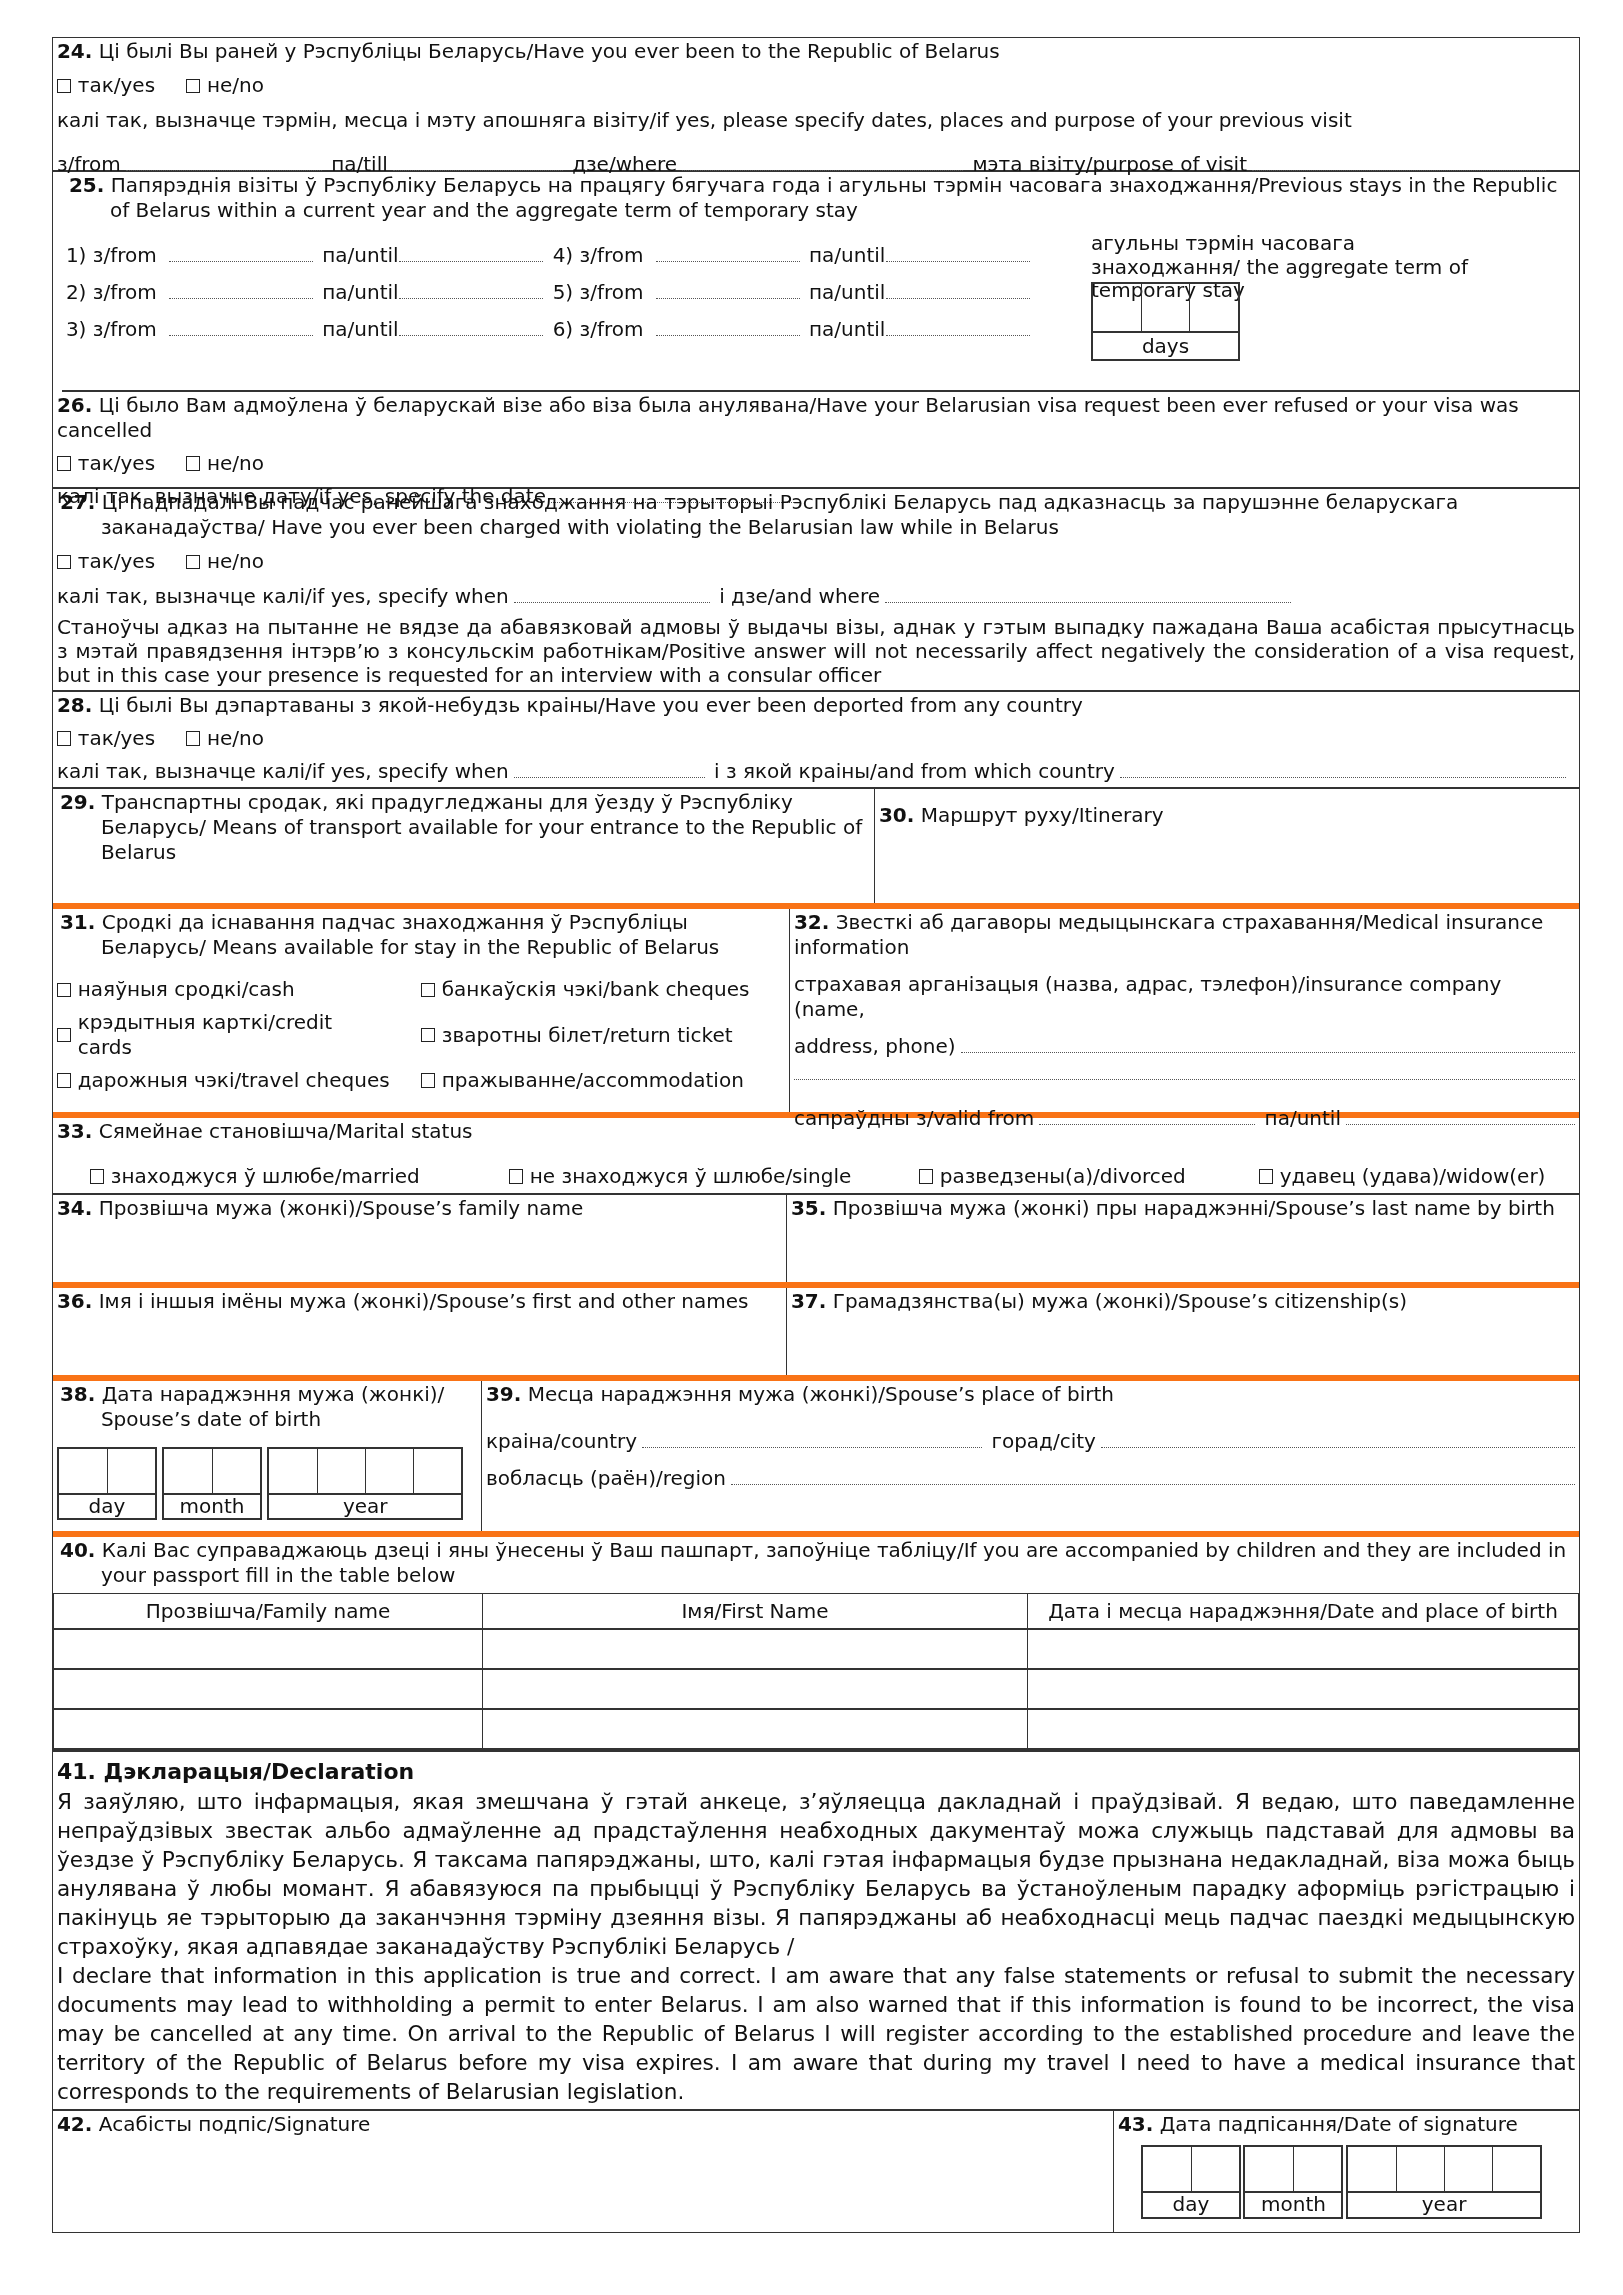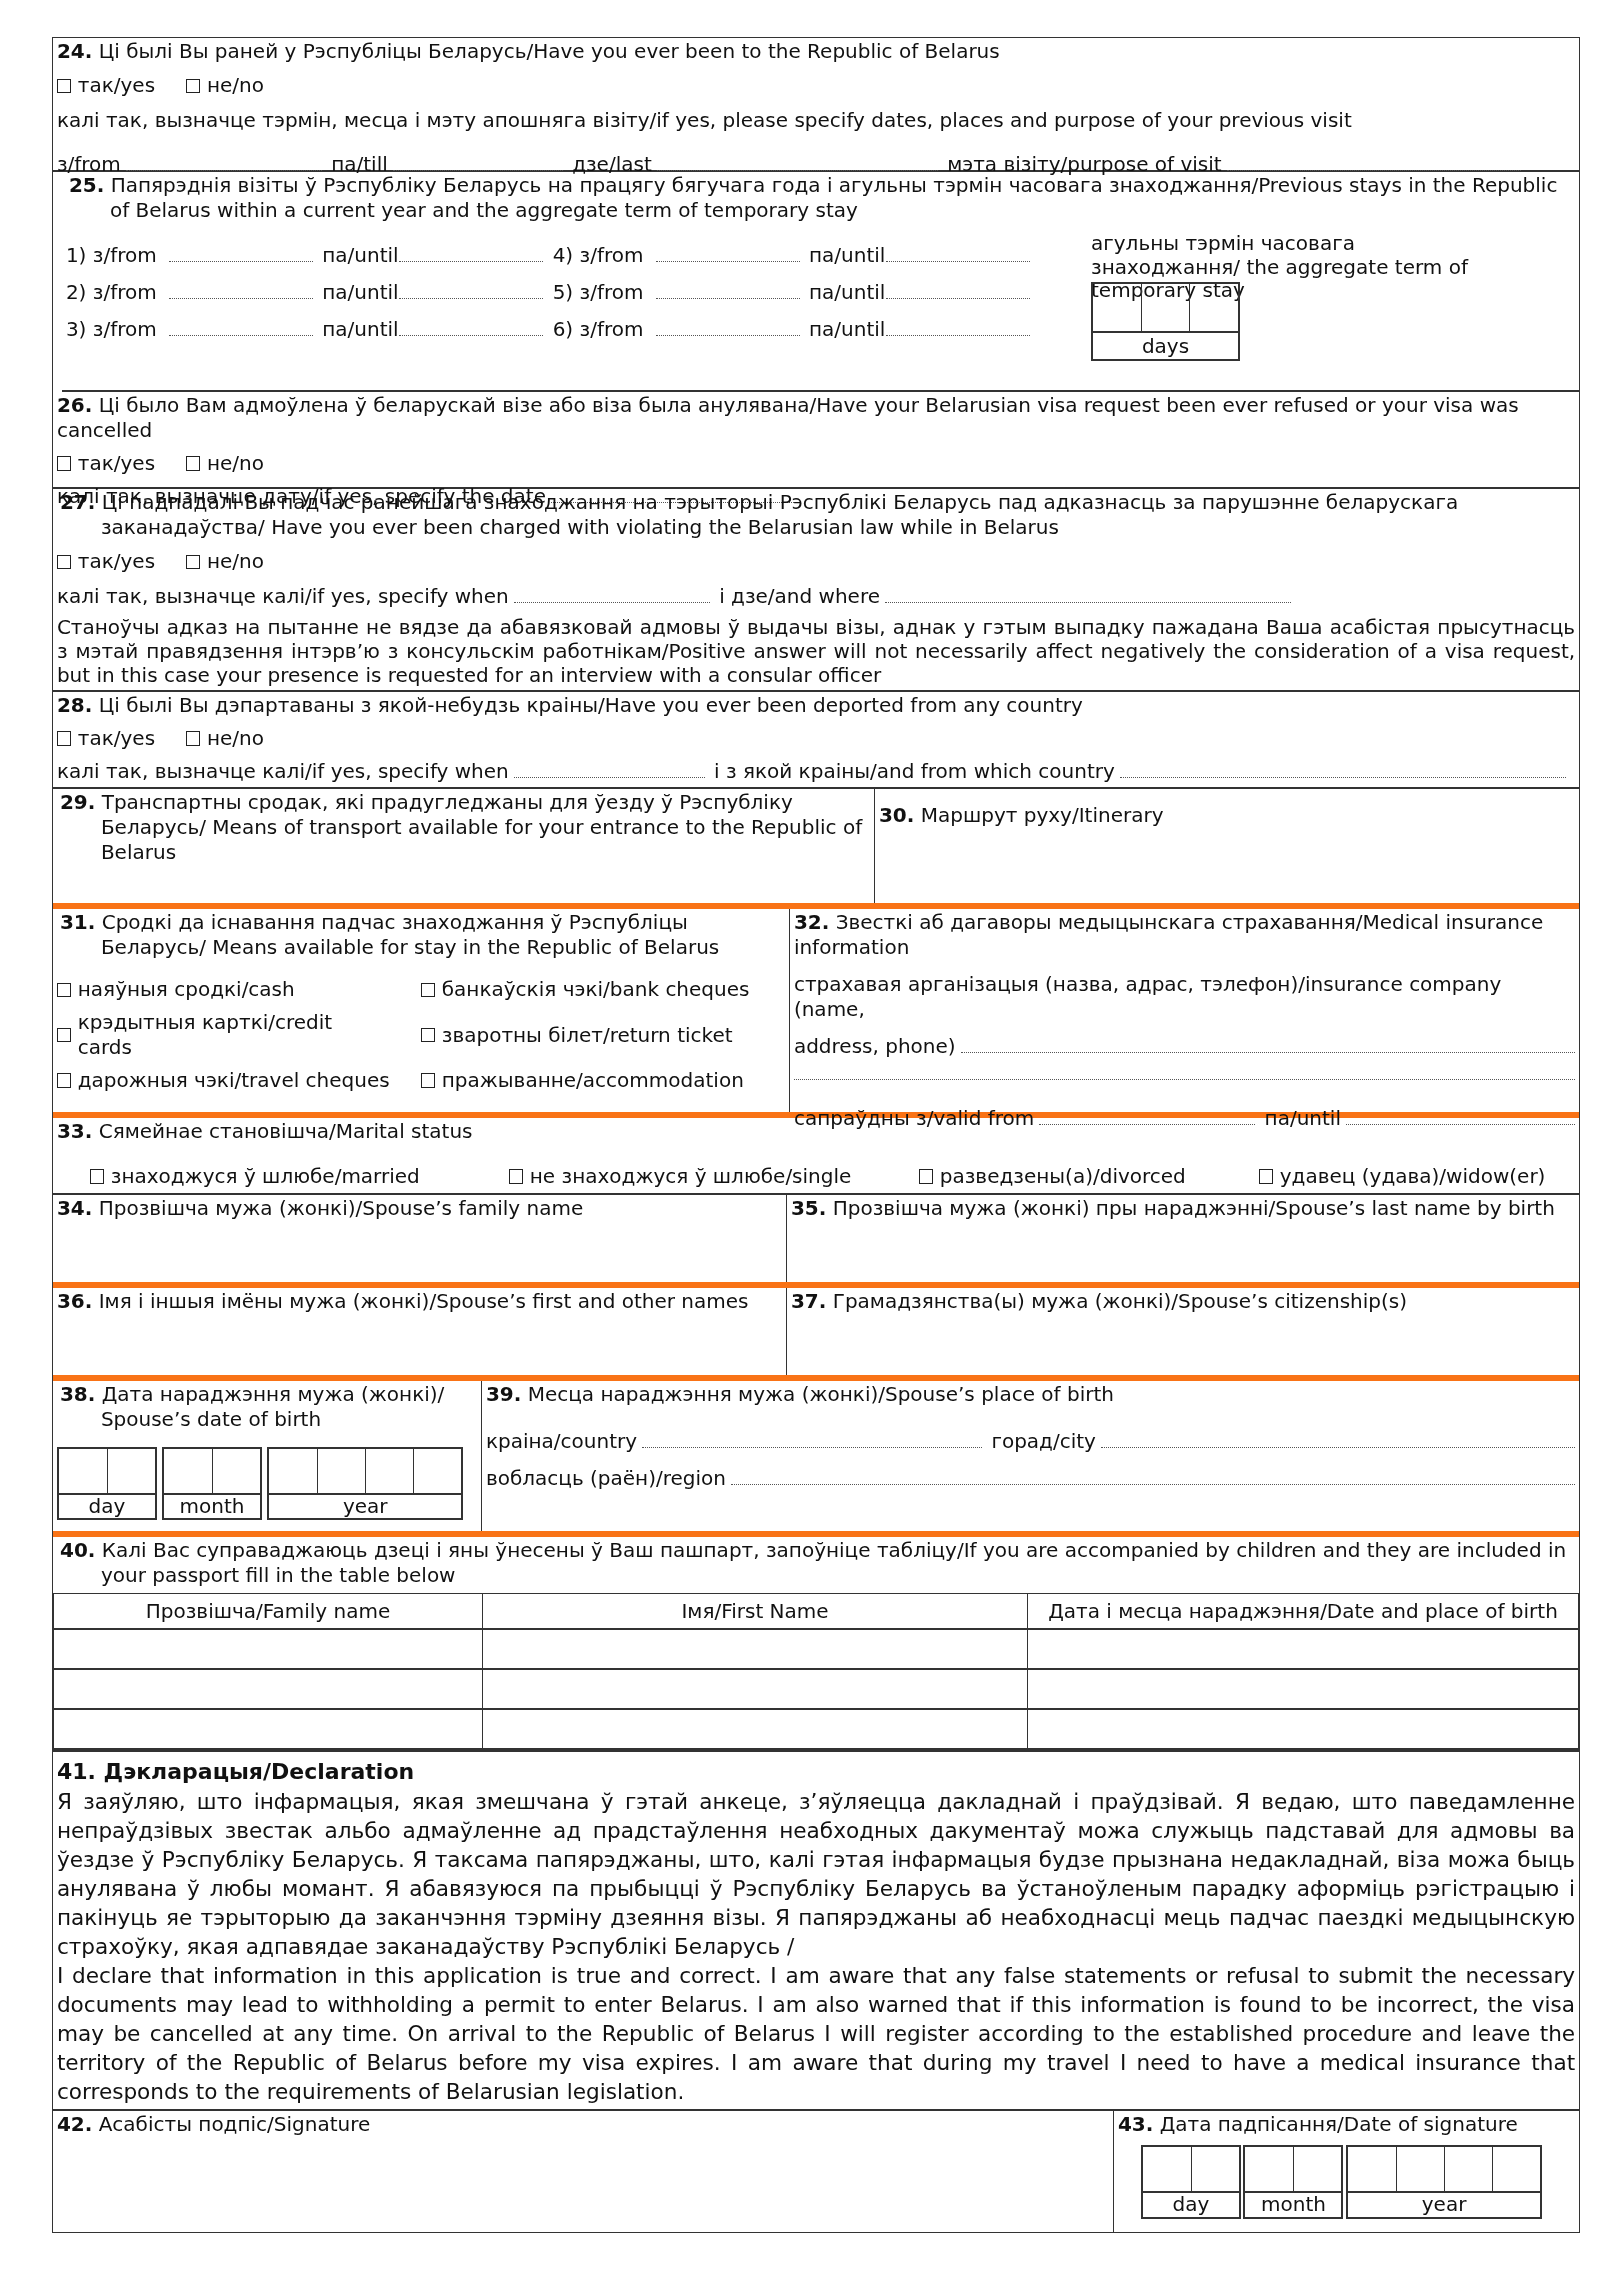--- a/index.html
+++ b/index.html
@@ -52,21 +52,21 @@
           <span class="cb"></span>
           <span>не/no</span>
         </label>
     </div>
     <div style="margin-top:9.2px">калі так, вызначце тэрмін, месца і мэту апошняга візіту/if yes, please specify dates, places and purpose of your previous visit</div>
     <div class="row" style="margin-top:19.6px">
       <span>з/from</span>
         <span class="dots" style="width:196px"></span>
       <span>па/till</span>
         <span class="dots" style="width:170px"></span>
-      <span>дзе/last</span>
+      <span>дзе/where</span>
         <span class="dots" style="width:281px"></span>
       <span>мэта візіту/purpose of visit</span>
         <span class="dots" style="width:294px"></span>
     </div>
   </div>
 
   <div class="sec" style="height:220px;margin-left:9px;">
     <div class="hang" style="padding-top:1.3px"><span class="num">25.</span> <span>Папярэднія візіты ў Рэспубліку Беларусь на працягу бягучага года і агульны тэрмін часовага знаходжання/Previous stays in the Republic of Belarus within a current year and the aggregate term of temporary stay</span></div>
     <div style="position:absolute; left:3.9px; top:71px; width:1047px;">
       <div class="row" style="height:37px">

